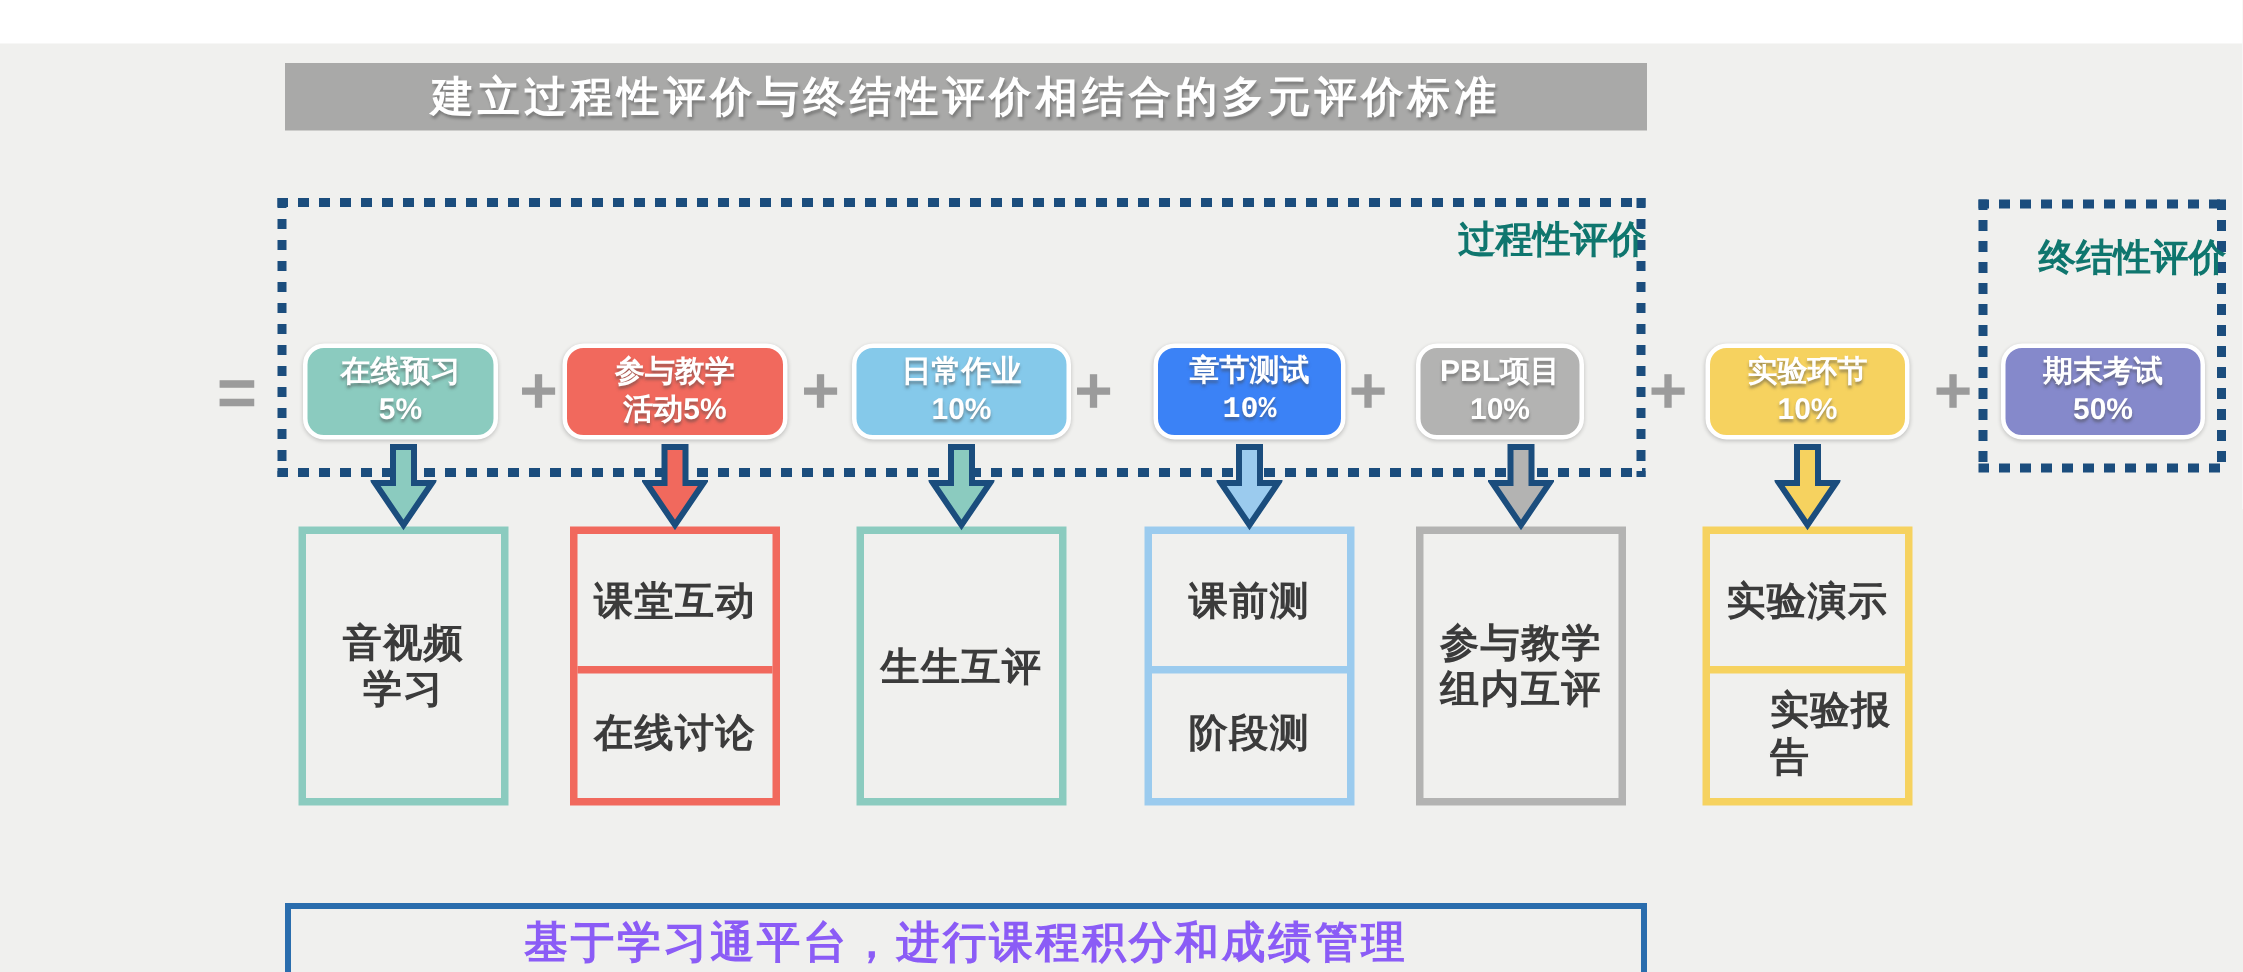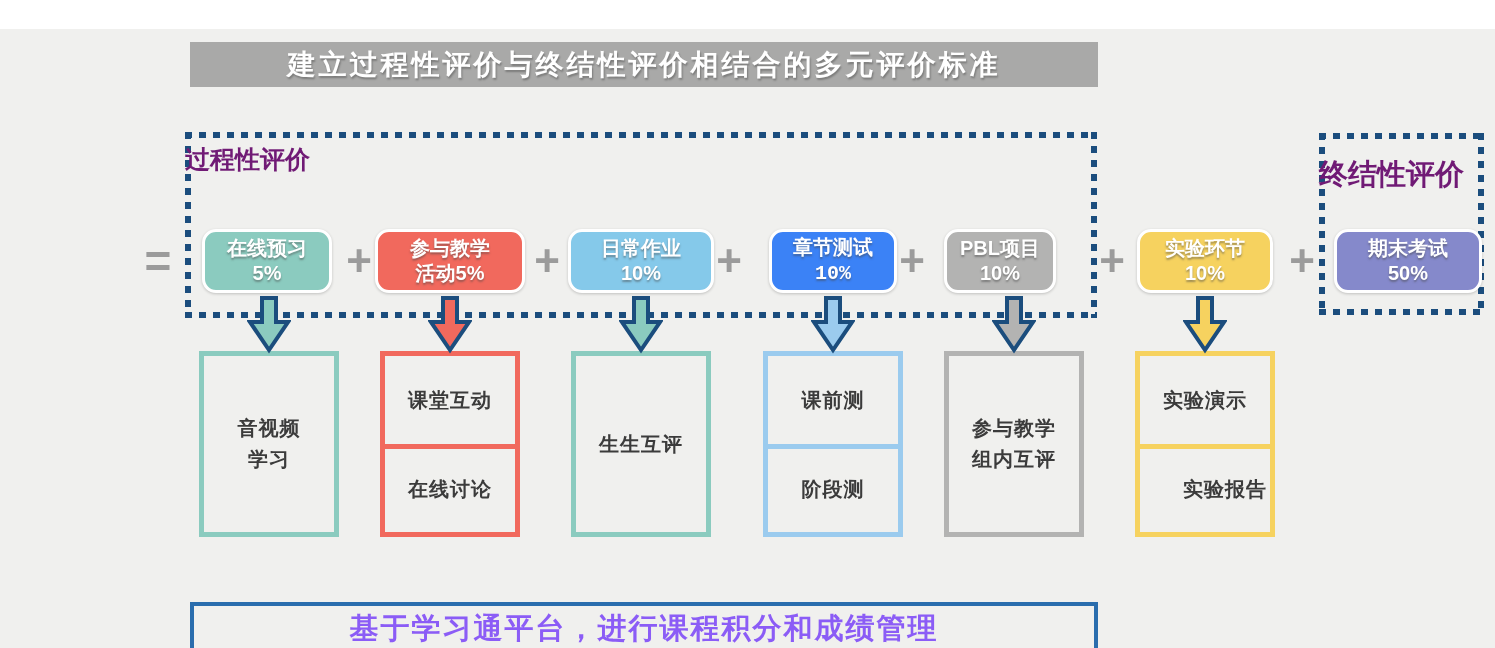--- a/index.html
+++ b/index.html
@@ -19,24 +19,24 @@
   
   .dotbox { position:absolute; }
   .process-box { left:185px; top:103px; width:912px; height:186px; }
   .final-box   { left:1319px; top:104px; width:165px; height:182px; }
   .dot-h, .dot-v { position:absolute; }
   .dot-h { height:6px; left:0; right:0; background:repeating-linear-gradient(90deg,#1b4d7d 0 7px,transparent 7px 14px); }
   .dot-top { top:0; } .dot-bottom { bottom:0; }
   .dot-v { width:6px; top:0; bottom:0; background:repeating-linear-gradient(180deg,#1b4d7d 0 7px,transparent 7px 14px); }
   .dot-left { left:0; } .dot-right { right:0; }
   .group-label {
-    position:absolute; text-align:left; font-weight:bold; color:#701a75;
+    position:absolute; text-align:right; font-weight:bold; color:#0f766e;
   }
   .process-label { left:185px; top:114px; width:912px; font-size:25px; }
-  .final-label   { left:1319px; top:126px; width:165px; font-size:29px; }
+  .final-label   { left:1319px; top:126px; width:165px; font-size:25px; }
   
   .result-box {
     position:absolute; left:8px; top:203px; width:130px; height:58px;
     box-sizing:border-box; border:4px solid #ffffff; border-radius:12px;
     display:flex; align-items:center; justify-content:center;
     color:#ffffff; font-size:23px; font-weight:bold; letter-spacing:1px;
     box-shadow:0 1px 3px rgba(0,0,0,0.25);
   }
   
   .op {
@@ -50,35 +50,35 @@
   .wbox {
     position:absolute; top:200px; height:64px; box-sizing:border-box;
     border:3px solid #ffffff; border-radius:14px;
     display:flex; align-items:center; justify-content:center; text-align:center;
     color:#ffffff; font-size:20px; font-weight:bold; line-height:25px;
     box-shadow:0 1px 3px rgba(0,0,0,0.2); text-shadow:0 2px 2px rgba(70,70,70,0.5);
   }
   .wb1{left:202px;width:130px;} .wb2{left:375px;width:150px;}
   .wb3{left:568px;width:146px;} .wb4{left:769px;width:128px;}
   .wb5{left:944px;width:112px;} .wb6{left:1137px;width:136px;}
-  .wb7{left:1334px;width:148px;}
+  .wb7{left:1334px;width:136px;}
   
   .arrow { position:absolute; top:266px; width:44px; height:60px; z-index:3; }
   .a1{left:247px;} .a2{left:428px;} .a3{left:619px;}
   .a4{left:811px;} .a5{left:992px;} .a6{left:1183px;}
   
   .col {
     position:absolute; top:322px; width:140px; height:186px;
     box-sizing:border-box; border:5px solid;
   }
   .c1{left:199px;} .c2{left:380px;} .c3{left:571px;}
   .c4{left:763px;} .c5{left:944px;} .c6{left:1135px;}
   .cell {
     display:flex; flex-direction:column; align-items:center; justify-content:center;
-    font-size:20px; font-weight:bold; color:#3b3b3b; line-height:31px;
+    font-size:26px; font-weight:bold; color:#3b3b3b; line-height:31px;
     box-sizing:border-box; letter-spacing:1px;
   }
   .col.single .cell { height:100%; }
   .col.stacked .cell { height:50%; }
   .col.stacked .cell + .cell { border-top:5px solid;font-family:Liberation Mono, monospace; }
   
   .banner-bottom {
     position:absolute; left:190px; top:573px; width:908px; height:54px;
     box-sizing:border-box; border:4px solid;
     display:flex; align-items:center; justify-content:center;

